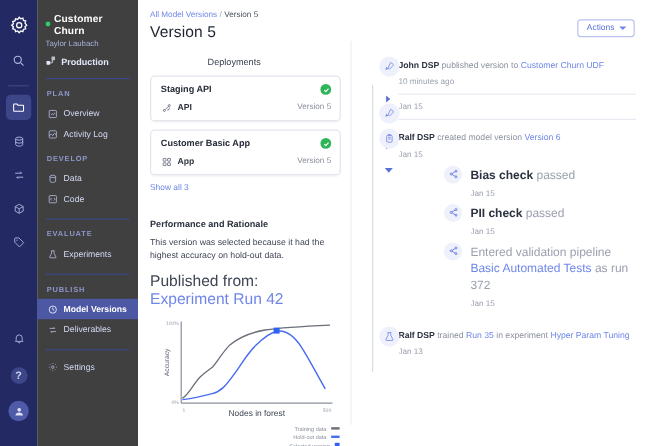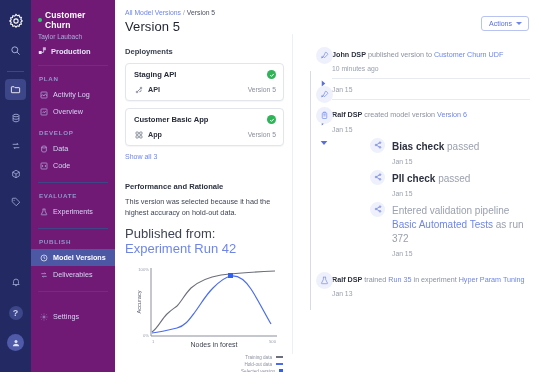--- a/index.html
+++ b/index.html
@@ -44,21 +44,21 @@
   .rail-help {
     width: 14px; height: 14px; border-radius: 50%;
     background: #3c4689; color:#cdd3f0;
     display:flex; align-items:center; justify-content:center;
     font-size: 9px; font-weight: bold;
   }
 
   
   .sidebar {
     width: 84px; height: 372px;
-    background: #701a75;
+    background: #404040;
     flex: 0 0 84px;
     padding: 8px 0 0 0;
     color: #cdd3f0;
     font-size: 7.5px;
   }
   .proj-head { padding: 2px 7px 0 7px; }
   .proj-title-row { display: flex; align-items: center; gap: 3px; }
   .proj-dot { width: 4px; height: 4px; border-radius: 50%; background: #2ecc71; flex:0 0 4px;}
   .proj-title { color: #ffffff; font-size: 8.5px; font-weight: bold; letter-spacing: 0.1px;}
   .proj-user { color: #a9b0dc; font-size: 6.5px; margin: 3px 0 0 0; }
@@ -97,21 +97,21 @@
     padding: 3px 6px 3px 7px;
     display: flex; align-items: center; gap: 4px;
     background: #fff;
   }
   .caret { width:0;height:0;border-left:3px solid transparent;border-right:3px solid transparent;border-top:3.5px solid #6f86e8;}
 
   .columns { display: flex; margin-top: 13px; }
   .col-left { width: 167px; flex: 0 0 167px; padding-right: 8px;}
   .col-right { flex: 1 1 auto; padding-left: 14px; position: relative;}
 
-  .col-head { font-size: 7.6px; color: #3a4050; font-weight: bold; margin-bottom: 7px; }
+  .col-head { font-size: 7.6px; color: #3a4050; font-weight: normal; margin-bottom: 7px; margin-left: 48px; }
 
   
   .dep-card {
     border: 1px solid #e2e5ec; border-radius: 4px;
     background: #fff; padding: 6px 7px 6px 8px; margin-bottom: 7px;
     box-shadow: 0 1px 1px rgba(30,35,60,.04);
   }
   .dep-top { display: flex; align-items: center; justify-content: space-between; }
   .dep-name { font-size: 7.6px; font-weight: bold; color: #262b38; }
   .ok-badge { width: 9px; height: 9px; border-radius: 50%; background: #2fb457; display:flex;align-items:center;justify-content:center;}
@@ -258,33 +258,33 @@
         <span>Production</span>
       </div>
     </div>
     <div class="sb-divider"></div>
 
     <div class="sb-section">PLAN</div>
     <div class="sb-item">
       <span class="sb-ico">
         <svg width="8" height="8" viewBox="0 0 24 24" fill="none" stroke="currentColor" stroke-width="2">
             <rect x="3" y="3" width="18" height="18" rx="2"></rect>
+            <path d="M8 15l3-4 3 3 3-5"></path>
+          </svg>
+      </span>
+      <span>Overview</span>
+    </div>
+    <div class="sb-item">
+      <span class="sb-ico">
+        <svg width="8" height="8" viewBox="0 0 24 24" fill="none" stroke="currentColor" stroke-width="2">
+            <rect x="3" y="3" width="18" height="18" rx="2"></rect>
             <path d="M3 16l5-5 4 4 4-6 5 5"></path>
           </svg>
       </span>
       <span>Activity Log</span>
-    </div>
-    <div class="sb-item">
-      <span class="sb-ico">
-        <svg width="8" height="8" viewBox="0 0 24 24" fill="none" stroke="currentColor" stroke-width="2">
-            <rect x="3" y="3" width="18" height="18" rx="2"></rect>
-            <path d="M8 15l3-4 3 3 3-5"></path>
-          </svg>
-      </span>
-      <span>Overview</span>
     </div>
 
     <div class="sb-section">DEVELOP</div>
     <div class="sb-item">
       <span class="sb-ico">
         <svg width="8" height="8" viewBox="0 0 24 24" fill="none" stroke="currentColor" stroke-width="2">
             <ellipse cx="12" cy="6" rx="7" ry="3"></ellipse>
             <path d="M5 6v12c0 1.7 3.1 3 7 3s7-1.3 7-3V6"></path>
           </svg>
       </span>
@@ -328,21 +328,21 @@
       <span class="sb-ico">
         <svg width="8" height="8" viewBox="0 0 24 24" fill="none" stroke="currentColor" stroke-width="2">
             <path d="M4 8h13l-3-3M20 16H7l3 3"></path>
           </svg>
       </span>
       <span>Deliverables</span>
     </div>
 
     <div class="sb-divider"></div>
 
-    <div class="sb-item" style="margin-top:16px">
+    <div class="sb-item" style="margin-top:5px">
       <span class="sb-ico">
         <svg width="8" height="8" viewBox="0 0 24 24" fill="none" stroke="currentColor" stroke-width="2">
             <circle cx="12" cy="12" r="3"></circle>
             <path d="M12 2v2M12 20v2M2 12h2M20 12h2M4.9 4.9l1.5 1.5M17.6 17.6l1.5 1.5M19.1 4.9l-1.5 1.5M6.4 17.6l-1.5 1.5"></path>
           </svg>
       </span>
       <span>Settings</span>
     </div>
   </div>
 

